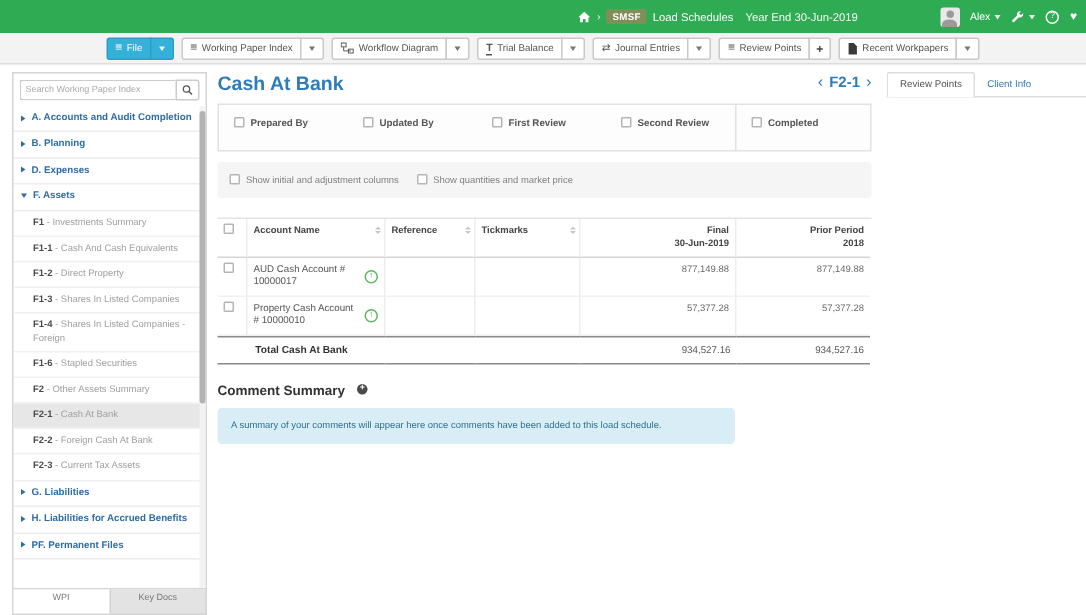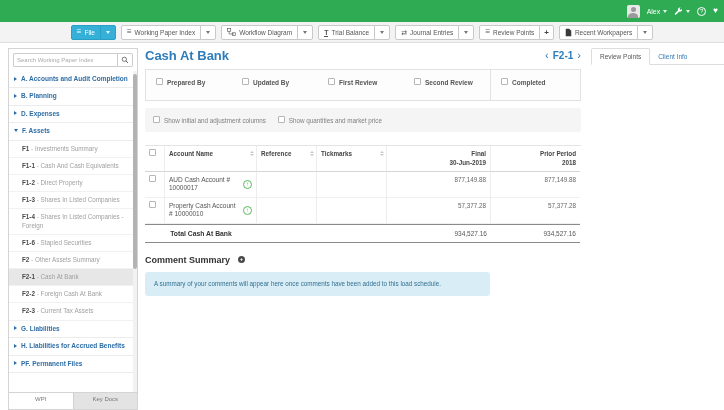--- a/index.html
+++ b/index.html
@@ -124,20 +124,31 @@
   .rtab{padding:4px 8px;font-size:6.5px;cursor:pointer;}
   .rtab.active{background:#fff;border:1px solid #ddd;border-bottom:1px solid #fff;margin-bottom:-1px;
     border-radius:2px 2px 0 0;color:#555;}
   .rtab.link{color:var(--accent-blue);}
   svg{display:block;}
 </style>
 </head>
 <body>
 
 <div class="topbar">
+  <div class="crumb">
+    <span>
+      <svg width="9" height="9" viewBox="0 0 16 16">
+          <path d="M8 1.5 15 8h-2v6h-3.5v-4h-3v4H3V8H1z" fill="#fff"></path>
+        </svg>
+    </span>
+    <span class="sepc">›</span>
+    <span class="badge">SMSF</span>
+    <span class="t1">Load Schedules</span>
+    <span class="t2">Year End 30-Jun-2019</span>
+  </div>
   <div class="usr">
     <span class="avatar"></span>
     <span class="uname">
       <span>Alex</span>
       <span class="tri-dn w"></span>
     </span>
     <span class="icow">
       <span>
         <svg width="9" height="9" viewBox="0 0 16 16">
             <path d="M14.2 3.4a3.6 3.6 0 0 1-4.8 4.5l-5.6 5.6a1.5 1.5 0 0 1-2.1-2.1l5.6-5.6a3.6 3.6 0 0 1 4.5-4.8L9.6 3.2l2.3 2.3z" fill="#fff"></path>

